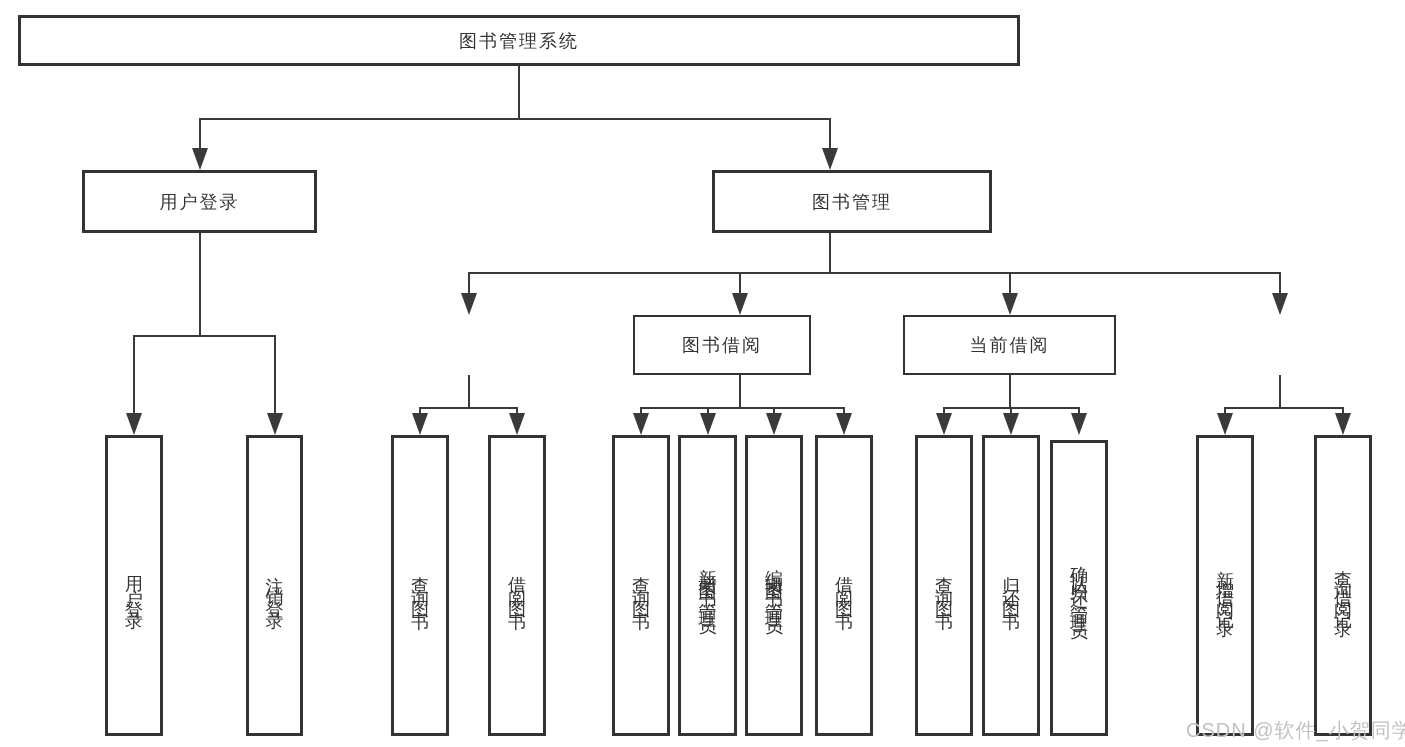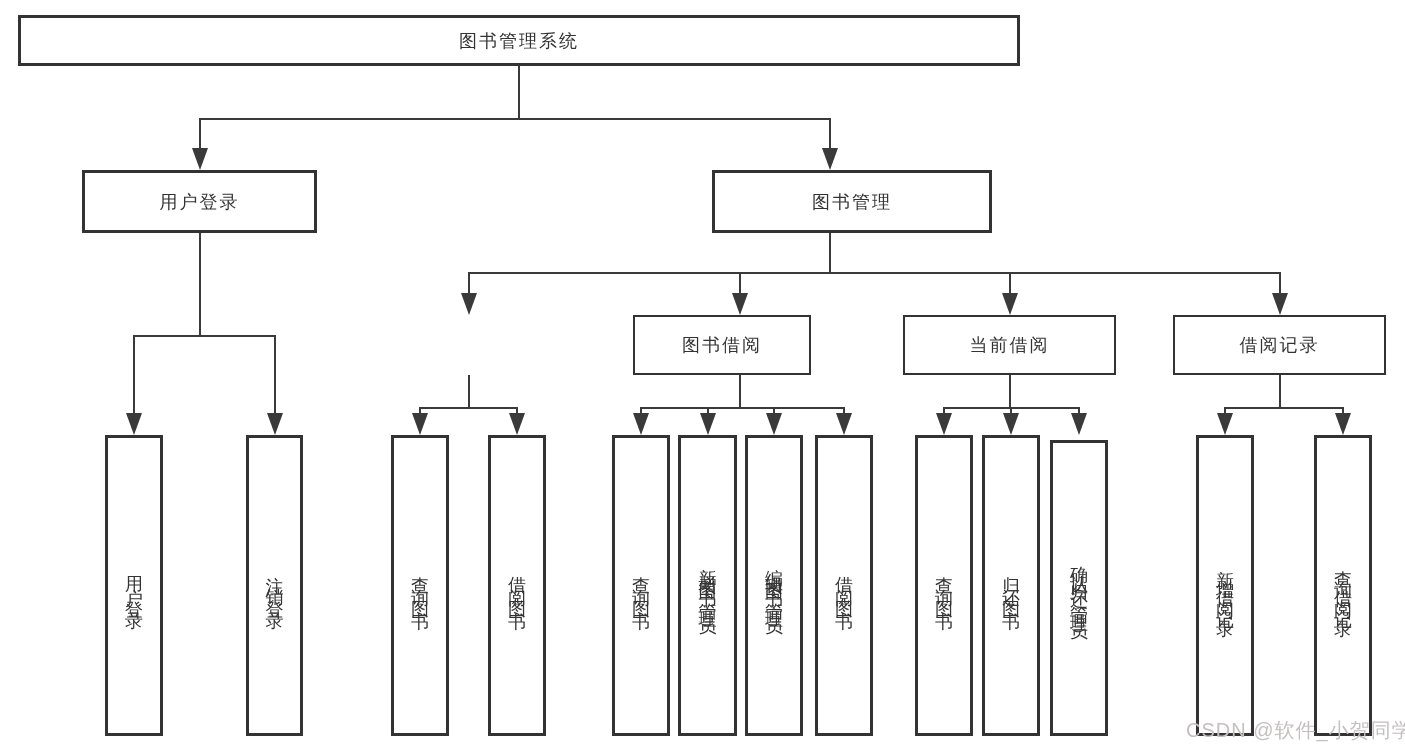--- a/index.html
+++ b/index.html
@@ -56,23 +56,20 @@
   <div class="vline" style="left:1009px;top:272px;height:23px"></div>
   <div class="arrow" style="left:1002px;top:293px"></div>
   <div class="vline" style="left:1279px;top:272px;height:23px"></div>
   <div class="arrow" style="left:1272px;top:293px"></div>
 
   <div class="box thin" style="left:633px;top:315px;width:178px;height:60px">
     <span class="lbl">图书借阅</span>
   </div>
   <div class="box thin" style="left:903px;top:315px;width:213px;height:60px">
     <span class="lbl">当前借阅</span>
-  </div>
-  <div class="box thin" style="left:1173px;top:315px;width:213px;height:60px">
-    <span class="lbl">借阅记录</span>
   </div>
 
   <div class="vline" style="left:468px;top:375px;height:32px"></div>
   <div class="hline" style="left:419px;top:407px;width:99px"></div>
   <div class="vline" style="left:419px;top:407px;height:8px"></div>
   <div class="arrow" style="left:412px;top:413px"></div>
   <div class="vline" style="left:516px;top:407px;height:8px"></div>
   <div class="arrow" style="left:509px;top:413px"></div>
 
   <div class="vline" style="left:739px;top:375px;height:32px"></div>

